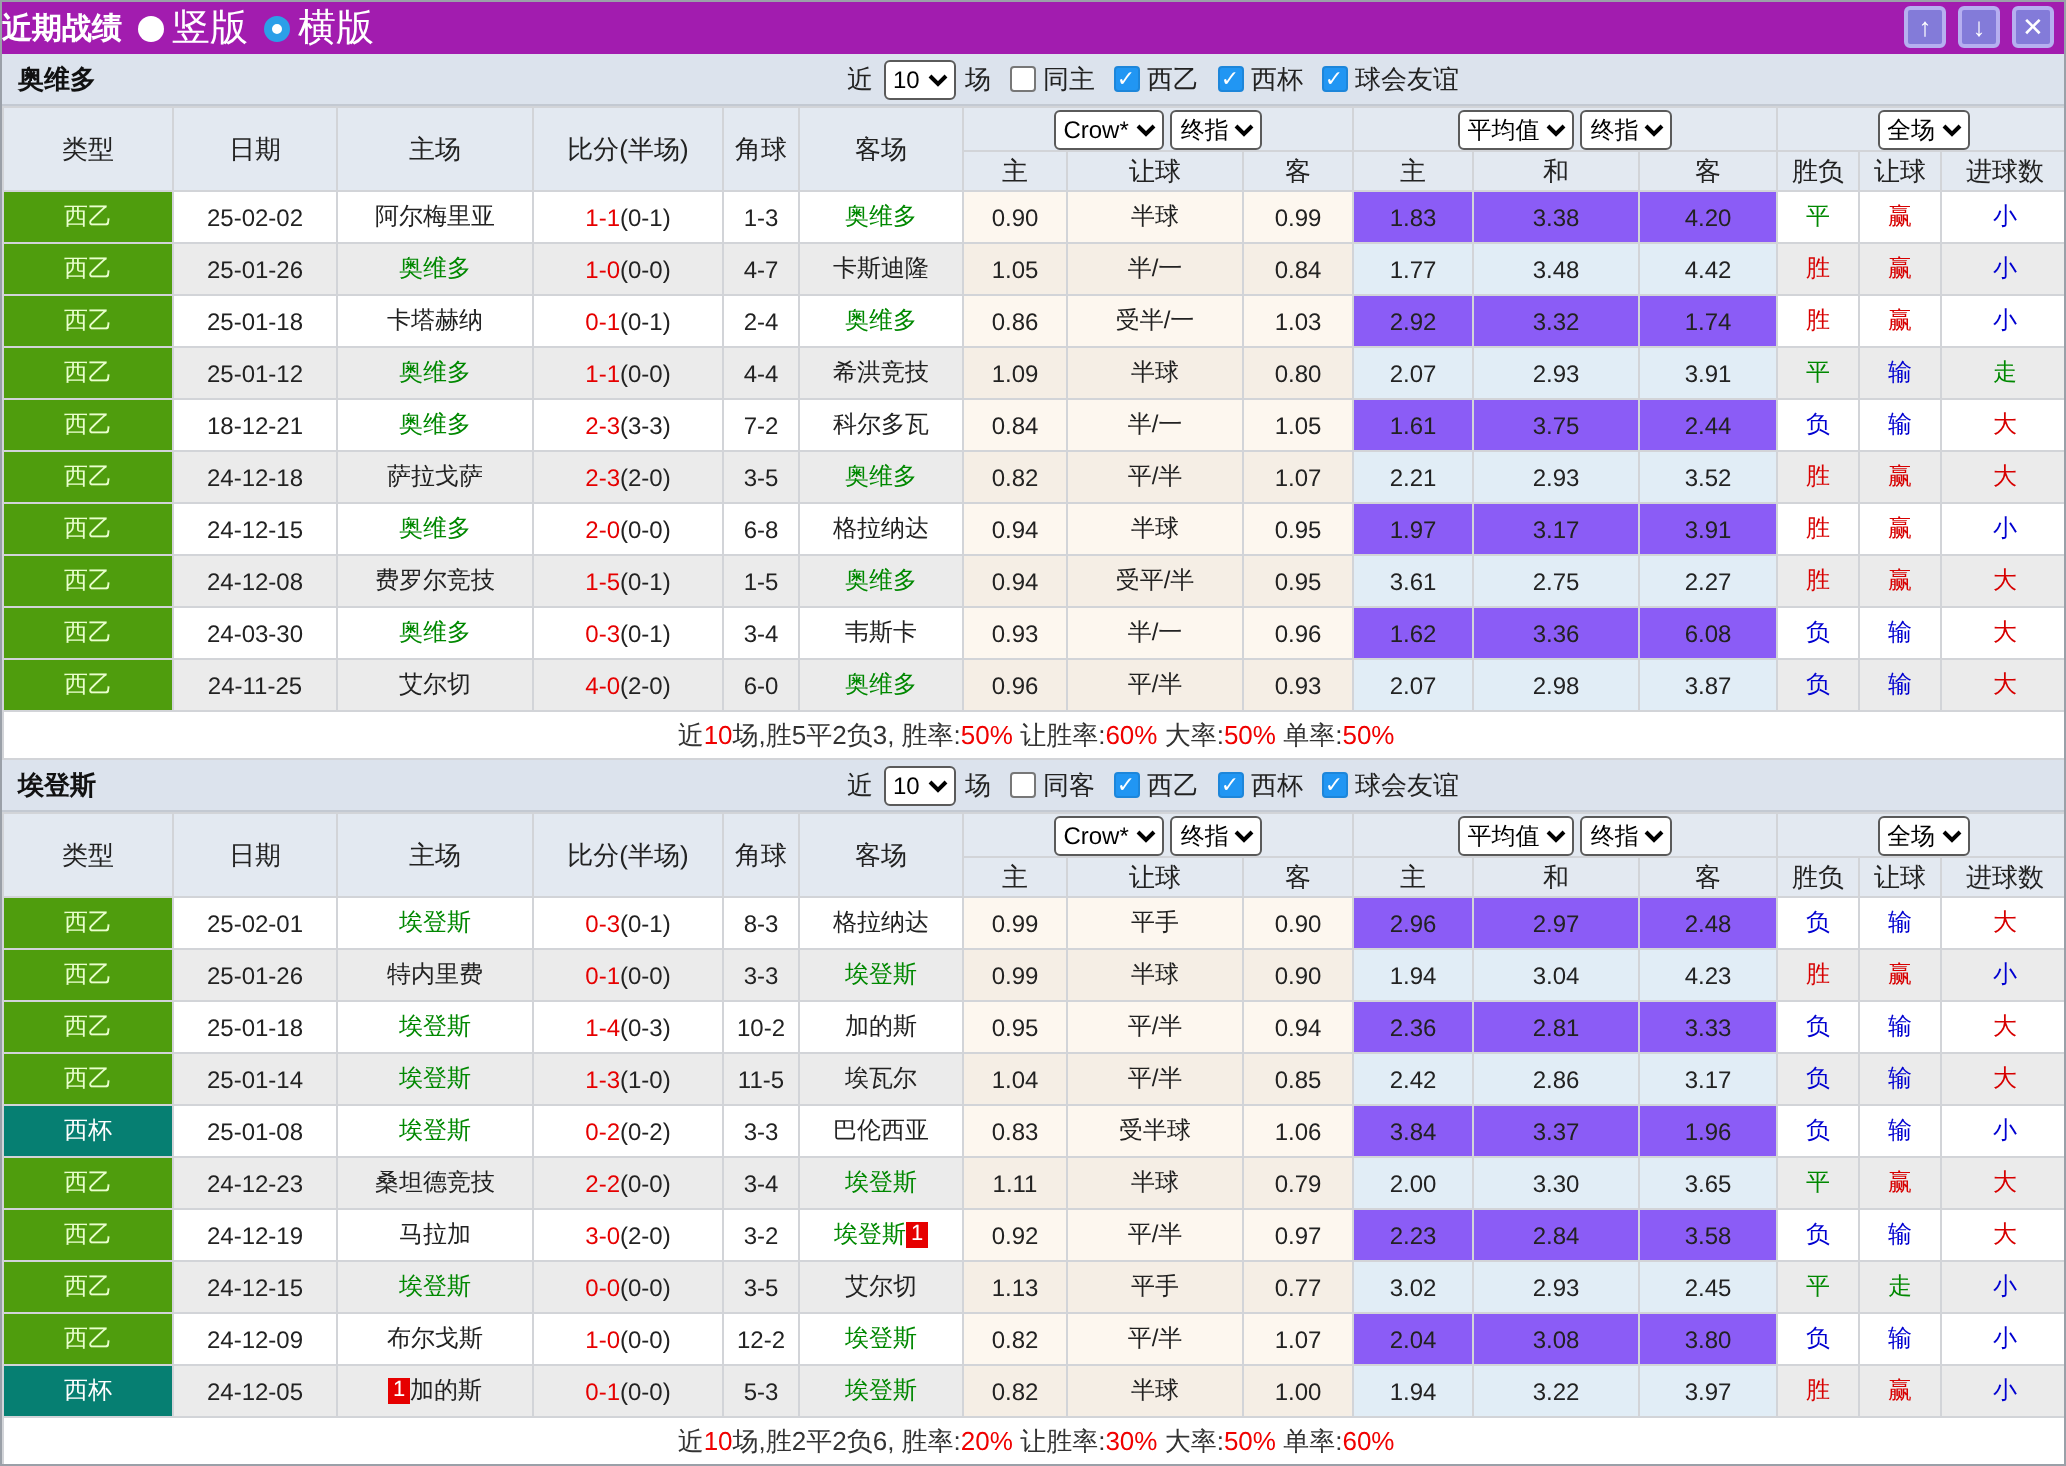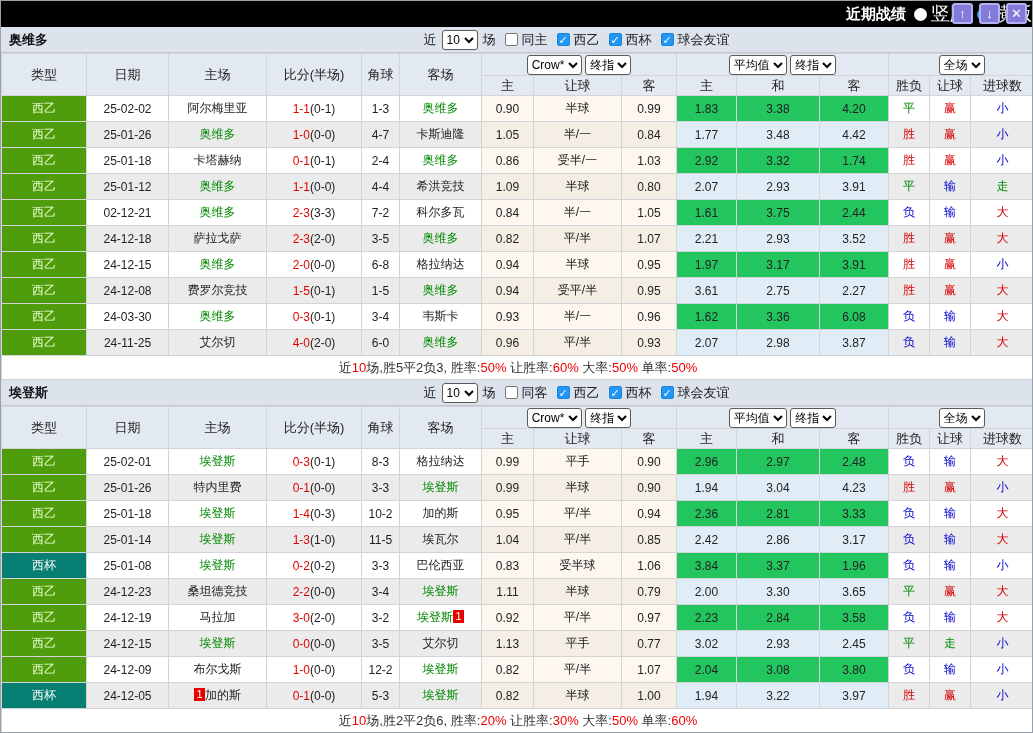--- a/index.html
+++ b/index.html
@@ -1,20 +1,20 @@
 <!DOCTYPE html>
 <html><head>
 <meta charset="utf-8">
 <style>
   * { margin:0; padding:0; box-sizing:border-box; }
   body { font-family:"Liberation Sans","DejaVu Sans",sans-serif; background:#fff; }
   .page { width:1033px; height:733px; border:1px solid #9aa0a8; background:#fff; overflow:hidden; }
 
   
-  .titlebar { height:26px; background:#000000; position:relative; display:flex; align-items:center; justify-content:flex-end; }
+  .titlebar { height:26px; background:#a21caf; position:relative; display:flex; align-items:center; justify-content:flex-start; }
   .title-center { display:flex; align-items:center; gap:8px; }
   .title-text { color:#fff; font-weight:bold; font-size:15px; }
   .radio-item { display:flex; align-items:center; gap:4px; color:#fff; font-size:19px; cursor:default; }
   .radio-dot { width:13px; height:13px; border-radius:50%; background:#fff; display:inline-block; }
   .radio-dot.selected { background:#fff; border:4px solid #2b9fe8; }
   .tb-buttons { position:absolute; right:5px; top:2px; display:flex; gap:6px; }
   .tb-btn { width:21px; height:21px; background:#837bd9; border:2px solid #b6aff0; border-radius:3px;
             color:#fff; font-size:13px; font-weight:bold; display:flex; align-items:center; justify-content:center; cursor:pointer; }
 
   
@@ -33,21 +33,21 @@
   
   table { border-collapse:collapse; table-layout:fixed; width:1033px; }
   th, td { border:1px solid #d2d4d8; overflow:hidden; white-space:nowrap; text-align:center; }
   thead th { background:#e3e9f1; font-weight:normal; font-size:13px; color:#222; }
   tr.group-row th { height:22px; }
   tr.sub-row th { height:20px; }
   tbody td { height:26px; font-size:12px; color:#222; background:#fff; }
   tbody tr:nth-child(even) td { background:#ebebeb; }
   td.c-odds { background:#fdf7ef; }
   tbody tr:nth-child(even) td.c-odds { background:#f5eee5; }
-  td.c-avg { background:#22c55e; }
+  td.c-avg { background:#8b5cf6; }
   tbody tr:nth-child(even) td.c-avg { background:#e1edf6; }
   td.c-league.l2 { background:#4f9d0d; color:#eaffce; }
   td.c-league.cup { background:#067f72; color:#ffffff; }
   tbody tr:nth-child(even) td.c-league.l2 { background:#4f9d0d; }
   tbody tr:nth-child(even) td.c-league.cup { background:#067f72; }
   .ft { color:#e60000; }
   .hf { color:#222; }
   .focal { color:#008800; }
   td.c-res.r { color:#d70000; }
   td.c-res.g { color:#008800; }
@@ -218,21 +218,21 @@
             <td class="c-odds">0.80</td>
             <td class="c-avg">2.07</td>
             <td class="c-avg">2.93</td>
             <td class="c-avg">3.91</td>
             <td class="c-res g">平</td>
             <td class="c-res b">输</td>
             <td class="c-res g">走</td>
           </tr>
           <tr>
             <td class="c-league l2">西乙</td>
-            <td class="c-date">02-12-21</td>
+            <td class="c-date">18-12-21</td>
             <td class="c-team"><span class="focal">奥维多</span></td>
             <td class="c-score"><span class="ft">2-3</span><span class="hf">(3-3)</span></td>
             <td class="c-corner">7-2</td>
             <td class="c-team"><span>科尔多瓦</span></td>
             <td class="c-odds">0.84</td>
             <td class="c-odds">半/一</td>
             <td class="c-odds">1.05</td>
             <td class="c-avg">1.61</td>
             <td class="c-avg">3.75</td>
             <td class="c-avg">2.44</td>

